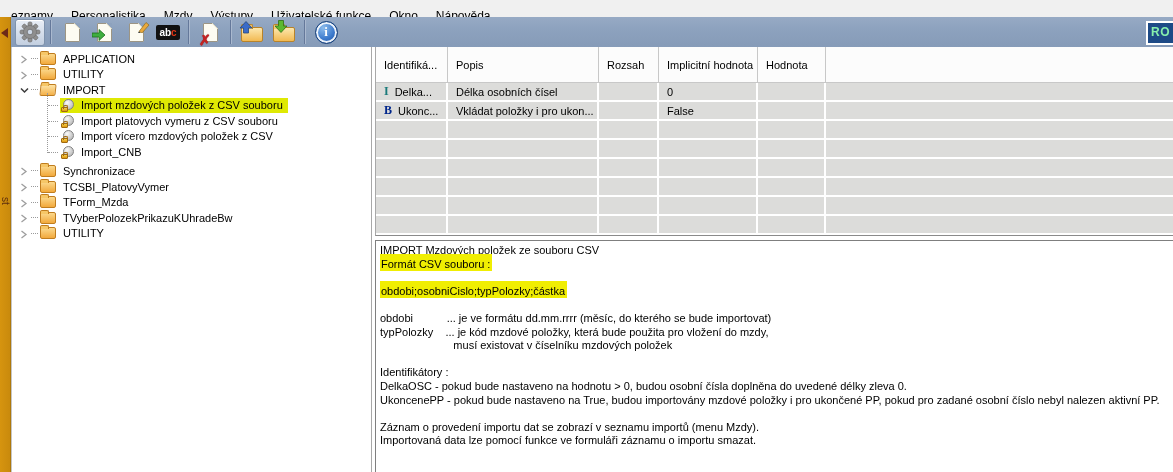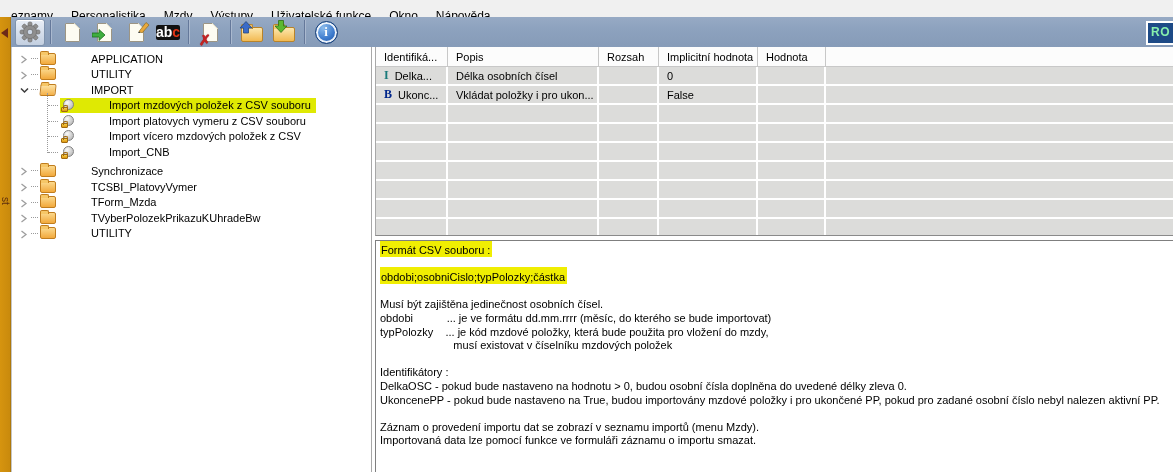--- a/index.html
+++ b/index.html
@@ -22,21 +22,21 @@
     display:flex; align-items:center; padding-left:14px;
   }
   .tb-btn { position:relative; width:30px; height:27px; display:flex; align-items:center; justify-content:center; margin:0 1px; border-radius:3px; }
   .tb-btn.pressed { background:linear-gradient(180deg,#e9eff7,#c3cfe0); border:1px solid #7e92ac; box-shadow:inset 0 1px 0 #fff; }
   .tb-sep { width:2px; height:24px; margin:0 4px; border-left:1px solid #64789a; border-right:1px solid #aab9cf; }
   
   .page { position:relative; width:15px; height:19px; background:#fdfcf2; border:1px solid #9c9584; border-radius:1px; }
   .page::before { content:""; position:absolute; top:-1px; right:-1px; width:6px; height:6px;
     background:linear-gradient(225deg,#8da2be 48%,#dcd7c2 50%,#fdfcf2 60%); }
   .overlay { position:absolute; pointer-events:none; }
-  .abc-box { width:24px; height:15px; background:#111; border-radius:2px; color:#fff; font-weight:bold; font-size:14px; line-height:15px; text-align:center; letter-spacing:0; }
+  .abc-box { width:24px; height:15px; background:#111; border-radius:2px; color:#fff; font-weight:bold; font-size:10px; line-height:15px; text-align:center; letter-spacing:0; }
   .abc-box .c { color:#e03515; }
   .xmark { color:#c42222; font-weight:bold; font-size:14px; line-height:12px; text-shadow:0 0 1px #801010; }
   .folder-tb { position:relative; width:22px; height:15px; margin-top:4px;
     background:linear-gradient(180deg,#fce7ae,#f2ba52); border:1px solid #b8832a; border-radius:2px; }
   .folder-tb::before { content:""; position:absolute; top:-4px; left:-1px; width:10px; height:4px;
     background:#f6cc74; border:1px solid #b8832a; border-bottom:none; border-radius:2px 2px 0 0; }
   .info-circle { width:23px; height:23px; border-radius:50%;
     background:radial-gradient(circle at 35% 28%, #8cbcec 0%, #3b79cc 55%, #1c4e96 100%);
     border:1px solid #173f78; box-shadow:inset 0 0 0 2px rgba(255,255,255,.9);
     color:#fff; font-weight:bold; font-size:13px; font-family:"Liberation Serif",serif;
@@ -65,32 +65,32 @@
   .folder-tree::before { content:""; position:absolute; top:-3px; left:-1px; width:7px; height:3px;
     background:#f6c768; border:1px solid #c07d1e; border-bottom:none; border-radius:2px 2px 0 0; }
   .folder-tree.open { transform:skewX(-6deg); background:linear-gradient(180deg,#fde4a6,#f4b14a); }
   .leaf-ico { position:relative; width:13px; height:13px; flex:none; margin-right:5px; }
   .leaf-ico .coin { position:absolute; top:0; right:0; width:11px; height:11px; border-radius:50%;
     background:radial-gradient(circle at 35% 30%, #fbfbfb, #ababab); border:1px solid #828282; }
   .leaf-ico .lock { position:absolute; bottom:0; left:0; width:7px; height:5px;
     background:linear-gradient(180deg,#f7d24a,#dc9512); border:1px solid #a06a10; border-radius:1px; }
   .leaf-ico .lock::before { content:""; position:absolute; top:-3px; left:1px; width:3px; height:3px;
     border:1px solid #a06a10; border-bottom:none; border-radius:2px 2px 0 0; }
-  .tree-label { padding:0 2px;margin-left:28px; }
+  .tree-label { padding:0 2px; }
   .hl-wrap { display:flex; align-items:flex-start; padding:1px 3px 1px 1px; }
   .children { position:relative; }
   .children::before { content:""; position:absolute; left:35px; top:-5px; bottom:7px; border-left:1px dotted #9a9a9a; }
   .children .dot-h { width:10px; }
   .gap-above { margin-top:3px; }
   
   #table-area { position:absolute; top:47px; left:375px; right:0; height:189px;
     background:#fff; border-left:1px solid #a8a8a8; border-bottom:1px solid #8a8a8a;
     overflow:hidden; font-size:11px; }
   .tgrid { display:grid; grid-template-columns:72px 151px 60px 99px 68px 1fr; }
-  #thead { height:20px; border-bottom:1px solid #c8c8c8; background:#fcfcfc; }
+  #thead { height:36px; border-bottom:1px solid #c8c8c8; background:#fcfcfc; }
   #thead .th { display:flex; align-items:center; padding-left:8px; border-right:1px solid #c8c8c8; overflow:hidden; white-space:nowrap; }
   #thead .th:last-child { border-right:none; }
   .trow { height:19px; }
   .trow .td { background:#dcdcda; margin:0 2px 2px 0; height:17px; display:flex; align-items:center;
     padding-left:8px; overflow:hidden; white-space:nowrap; }
   .trow .td:last-child { margin-right:0; }
   .type-letter { font-family:"Liberation Serif", serif; font-weight:bold; font-size:12px; margin-right:6px; }
   
   #desc-panel { position:absolute; top:240px; left:375px; right:0; bottom:0;
     background:#fff; border-top:1px solid #7f7f7f; border-left:1px solid #7f7f7f;
@@ -377,25 +377,25 @@
           <div class="td"></div>
           <div class="td"></div>
           <div class="td"></div>
           <div class="td"></div>
           <div class="td"></div>
           <div class="td"></div>
         </div>
       </div>
   </div>
   <div id="desc-panel">
+      <div class="desc-line">IMPORT Mzdových položek ze souboru CSV</div>
       <div class="desc-line"><span class="hl" style="background: rgb(240, 238, 2);">Formát CSV souboru :</span></div>
       <div class="desc-line"></div>
       <div class="desc-line"><span class="hl" style="background: rgb(240, 238, 2); text-align: right;">obdobi;osobniCislo;typPolozky;částka</span></div>
       <div class="desc-line"></div>
-      <div class="desc-line">Musí být zajištěna jedinečnost osobních čísel.</div>
       <div class="desc-line">obdobi           ... je ve formátu dd.mm.rrrr (měsíc, do kterého se bude importovat)</div>
       <div class="desc-line">typPolozky    ... je kód mzdové položky, která bude použita pro vložení do mzdy,</div>
       <div class="desc-line">                        musí existovat v číselníku mzdových položek</div>
       <div class="desc-line"></div>
       <div class="desc-line">Identifikátory :</div>
       <div class="desc-line">DelkaOSC - pokud bude nastaveno na hodnotu &gt; 0, budou osobní čísla doplněna do uvedené délky zleva 0.</div>
       <div class="desc-line">UkoncenePP - pokud bude nastaveno na True, budou importovány mzdové položky i pro ukončené PP, pokud pro zadané osobní číslo nebyl nalezen aktivní PP.</div>
       <div class="desc-line"></div>
       <div class="desc-line">Záznam o provedení importu dat se zobrazí v seznamu importů (menu Mzdy).</div>
       <div class="desc-line">Importovaná data lze pomocí funkce ve formuláři záznamu o importu smazat.</div>

